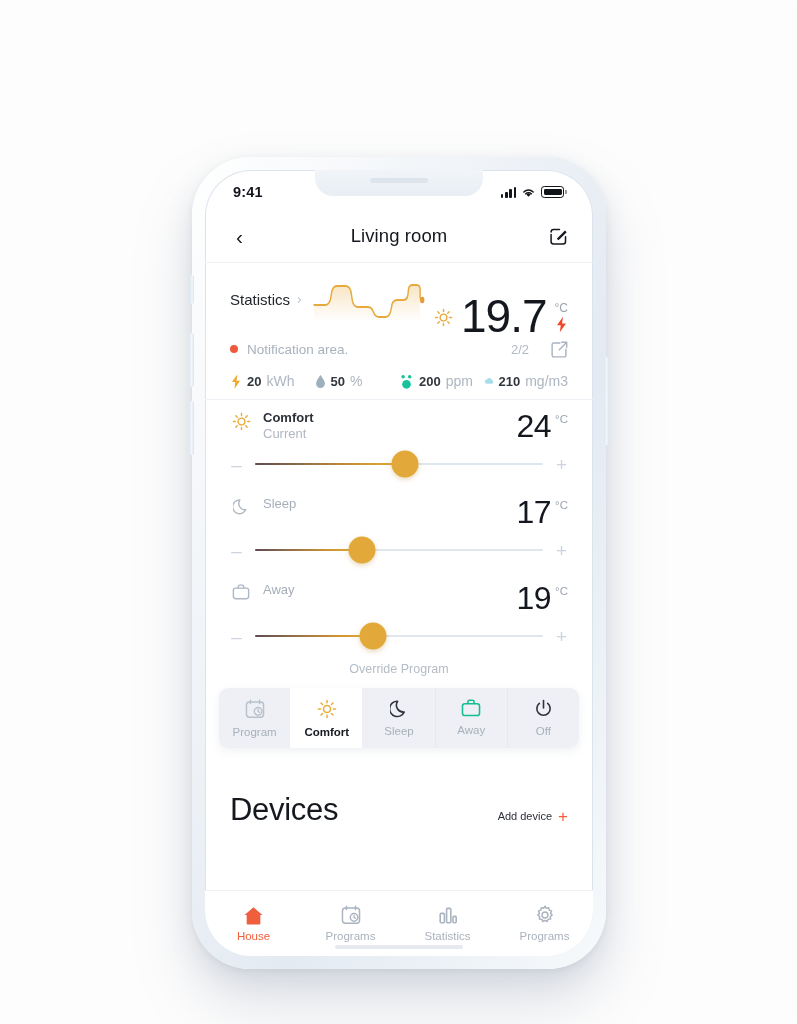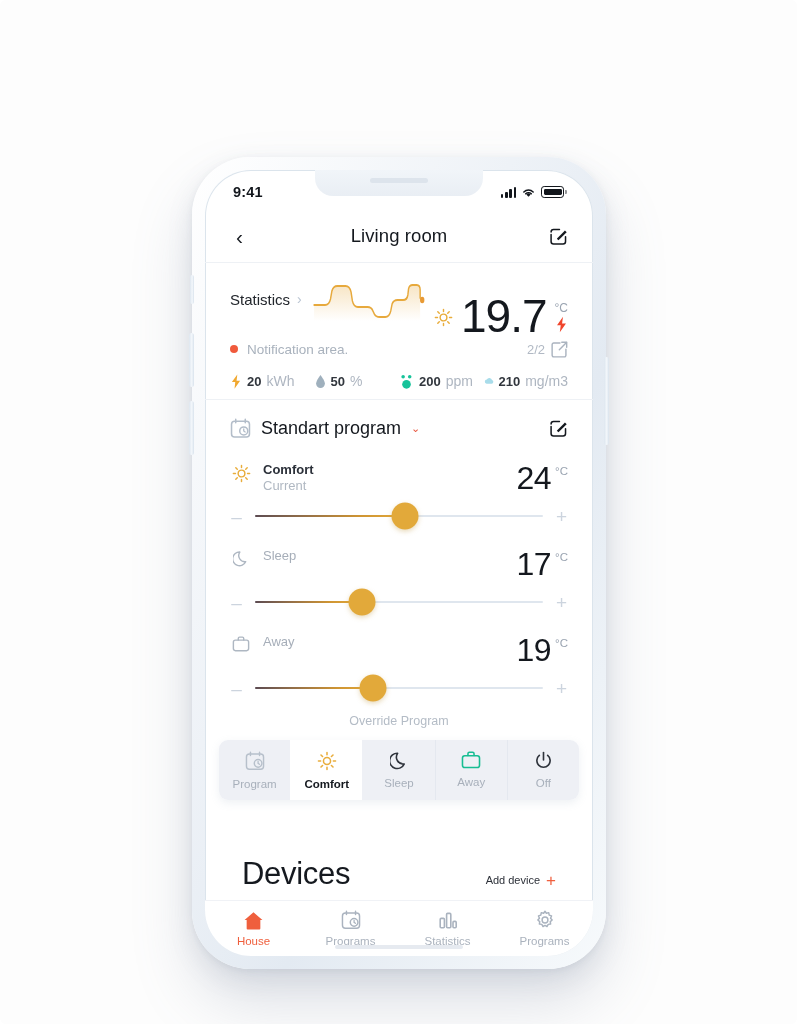--- a/index.html
+++ b/index.html
@@ -86,21 +86,21 @@
   .chev { color: #b9c4d2; font-size: 14px; line-height: 1; }
   .spark { flex: 1; min-width: 0; height: 44px; margin: 0 2px; }
   .temp-wrap { display: flex; align-items: center; gap: 8px; flex: none; margin-top: 36px; }
   .temp-val { font-size: 46px; font-weight: 300; color: #14181e; letter-spacing: -1px; line-height: .95; }
   .temp-unit-col { display: flex; flex-direction: column; align-items: center; gap: 2px; }
   .temp-unit { font-size: 12px; color: #9aa4b1; line-height: 1; }
 
   .notif-row { display: flex; align-items: center; height: 28px; gap: 9px; }
   .dot { width: 8px; height: 8px; border-radius: 50%; background: #f05a3c; flex: none; }
   .notif-txt { font-size: 13.5px; color: #a9b2bd; }
-  .notif-right { margin-left: auto; display: flex; align-items: center; gap: 6px; }
+  .notif-right { margin-left: auto; display: flex; align-items: center; gap: 22px; }
   .notif-count { font-size: 13px; color: #b1b9c4; }
 
   .metrics { display: flex; align-items: center; height: 36px; gap: 0; }
   .metric { display: flex; align-items: center; gap: 5px; width: 25%; }
   .metric .mv { font-size: 13px; font-weight: 700; color: #31363d; }
   .metric .mu { font-size: 14px; color: #aeb6c1; }
 
   
   .prog-head { display: flex; align-items: center; height: 52px; gap: 10px; padding-top: 4px; }
   .prog-name { font-size: 18px; color: #14181e; }
@@ -137,30 +137,30 @@
     display: flex; flex-direction: column; align-items: center; gap: 7px;
     border-left: 1px solid #e4e8ef;
   }
   .seg-item:first-child { border-left: none; }
   .seg-item.active { background: #ffffff; border-left-color: transparent; }
   .seg-item.active + .seg-item { border-left-color: transparent; }
   .seg-lbl { font-size: 11.5px; color: #a8b0bb; }
   .seg-item.active .seg-lbl { color: #14181e; font-weight: 700; }
 
   
-  .devices-head { display: flex; align-items: baseline; padding: 0 37px; margin-top: 56px; }
+  .devices-head { display: flex; align-items: baseline; padding: 0 25px; margin-top: 44px; }
   .devices-title { font-size: 31px; font-weight: 300; color: #15191f; letter-spacing: -.3px; }
   .add-dev { margin-left: auto; display: flex; align-items: center; gap: 6px; cursor: pointer; }
   .add-dev .t { font-size: 13.5px; color: #2c3views; }
   .add-dev .t { font-size: 11px; color: #2c3038; }
   .add-plus { color: #f0603f; font-size: 17px; line-height: 1; }
 
   
   .tabbar {
-    position: absolute; left: 0; right: 0; bottom: 0; height: 56px;
+    position: absolute; left: 0; right: 0; bottom: 0; height: 66px;
     background: #fff; border-top: 1px solid #f0f2f6;
     display: flex; align-items: center; 
   }
   .tab { flex: 1; display: flex; flex-direction: column; align-items: center; gap: 5px; cursor: pointer; }
   .tab .tl { font-size: 11.5px; color: #aab2bd; }
   .tab.active .tl { color: #ef5f3d; }
   .home-ind {
     position: absolute; left: 50%; bottom: 7px; transform: translateX(-50%);
     width: 128px; height: 4px; border-radius: 3px; background: #e6eaf0;
   }
@@ -291,37 +291,20 @@
               <path d="M5.2 12 A4.4 4.4 0 0 1 5.6 3.3 A5.6 5.6 0 0 1 16 4.6 A3.8 3.8 0 0 1 15.4 12 Z" fill="#a8dcea"></path>
             </svg>
             <span class="mv">210</span>
             <span class="mu">mg/m3</span>
           </div>
         </div>
       </div>
       <div class="hr"></div>
 
       <div class="card">
-        <div class="prog-head">
-          <svg width="21" height="21" viewBox="0 0 22 22">
-            <rect x="1.6" y="3.4" width="18.8" height="16.6" rx="3.2" fill="none" stroke="#b3bdc9" stroke-width="1.6"></rect>
-            <path d="M6 1.4 V5  M16 1.4 V5" stroke="#b3bdc9" stroke-width="1.6" stroke-linecap="round"></path>
-            <circle cx="14.4" cy="13.6" r="4.2" fill="none" stroke="#b3bdc9" stroke-width="1.6"></circle>
-            <path d="M14.4 11.4 V13.6 L15.9 14.6" stroke="#b3bdc9" stroke-width="1.4" stroke-linecap="round" fill="none"></path>
-          </svg>
-          <span class="prog-name">Standart program</span>
-          <span class="caret">⌄</span>
-          <span class="prog-edit">
-            <svg width="19" height="19" viewBox="0 0 20 20">
-              <path d="M2.2 5.2 A2.6 2.6 0 0 1 4.8 2.6 H11" stroke="#14181e" stroke-width="1.6" fill="none" stroke-linecap="round"></path>
-              <path d="M17.4 10.2 V15.2 A2.6 2.6 0 0 1 14.8 17.8 H4.8 A2.6 2.6 0 0 1 2.2 15.2 V8" stroke="#14181e" stroke-width="1.6" fill="none" stroke-linecap="round"></path>
-              <path d="M8.2 12.4 L16.8 3.6 L18.6 5.4 L10 14 Z" fill="#14181e"></path>
-            </svg>
-          </span>
-        </div>
 
         <div class="mode-row">
           <span class="mode-ic">
             <svg width="19" height="19" viewBox="0 0 22 22">
               <circle cx="11" cy="11" r="3.9" fill="none" stroke="#e9ad3c" stroke-width="1.7"></circle>
               <g stroke="#e9ad3c" stroke-width="1.7" stroke-linecap="round">
                 <path d="M11 1.6v2.4M11 18v2.4M1.6 11h2.4M18 11h2.4M4.4 4.4l1.7 1.7M15.9 15.9l1.7 1.7M17.6 4.4l-1.7 1.7M6.1 15.9l-1.7 1.7"></path>
               </g>
             </svg>
           </span>

